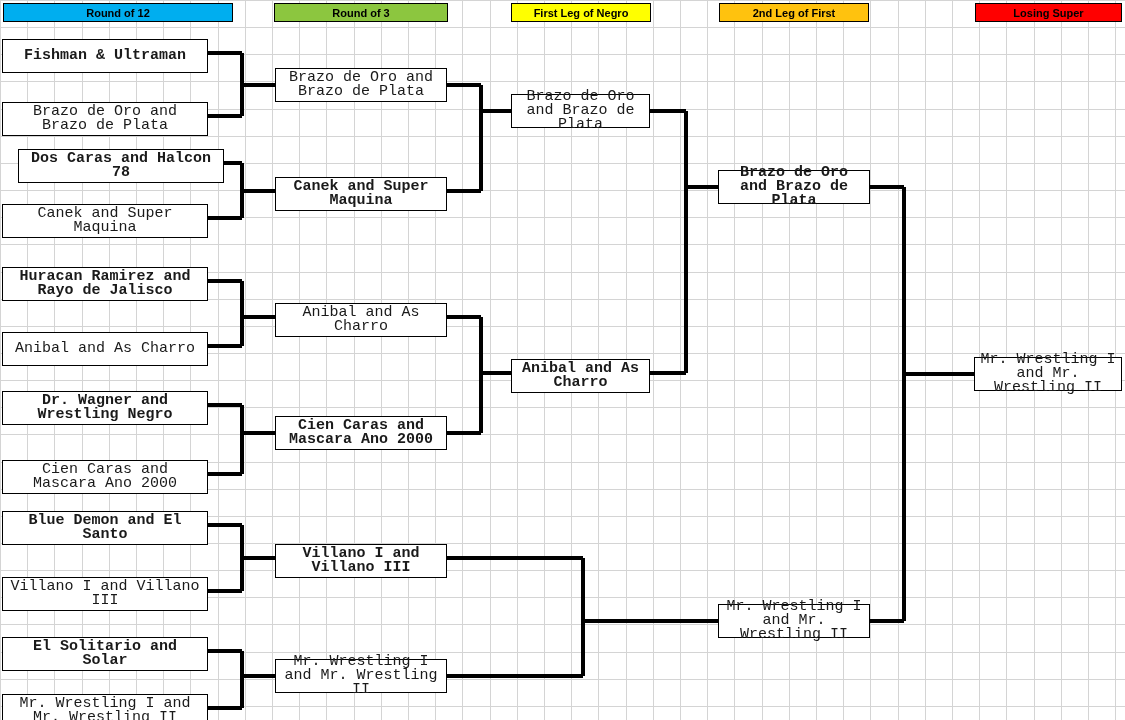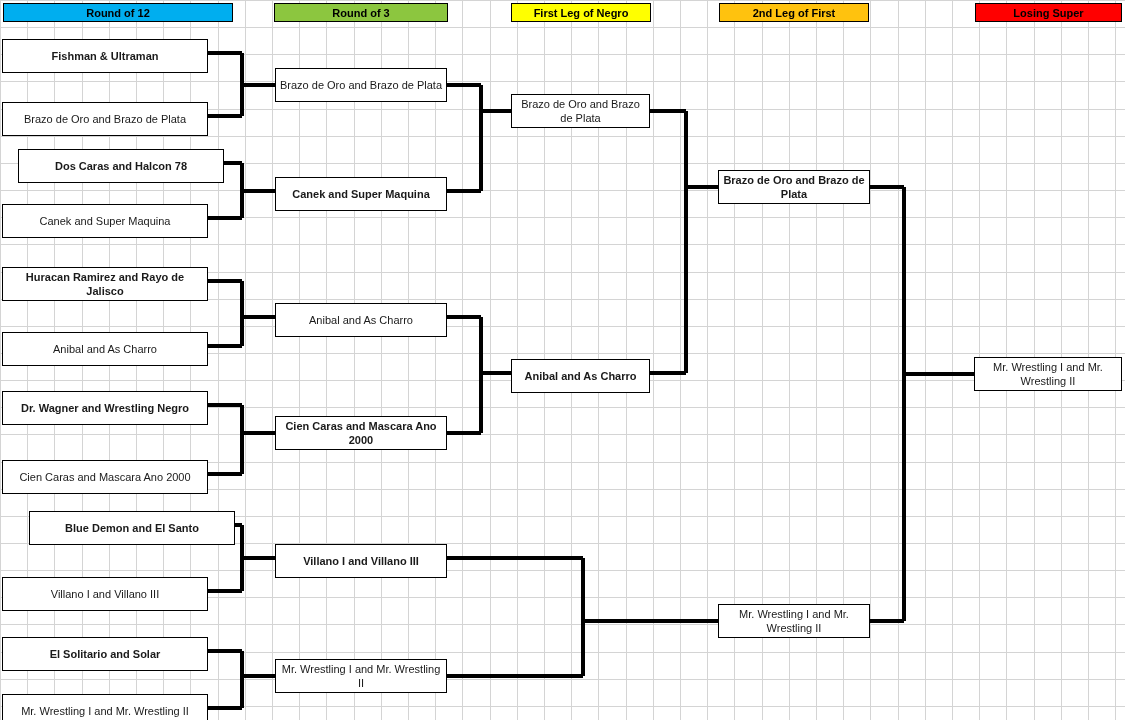--- a/index.html
+++ b/index.html
@@ -19,22 +19,22 @@
     border:1px solid #000;box-sizing:border-box;
     text-align:center;font-size:11px;font-weight:bold;color:#000;
     z-index:5;white-space:nowrap;overflow:hidden;
   }
 
   
   .box{
     position:absolute;box-sizing:border-box;
     border:1px solid #000;background:#ffffff;
     display:flex;align-items:center;justify-content:center;
-    text-align:center;font-size:11px;color:#1a1a1a;
-    line-height:14px;padding:16px 3px;z-index:6;
+    text-align:center;font-size:15px;color:#1a1a1a;
+    line-height:14px;padding:16px 3px;z-index:6;font-family:Liberation Mono, monospace;
   }
   .box.b{font-weight:bold;}
 
   
   .ln{position:absolute;background:#000;z-index:4;}
 </style>
 </head>
 <body>
 
 <div id="grid">
@@ -163,21 +163,21 @@
 <div class="hdr" style="left: 975px; top: 3px; width: 147px; background: rgb(255, 0, 0);">Losing Super</div>
 
 <div class="box b" style="left:2px;top:39px;width:206px;height:28px;">Fishman &amp; Ultraman</div>
 <div class="box" style="left:2px;top:102px;width:206px;height:28px;">Brazo de Oro and Brazo de Plata</div>
 <div class="box b" style="left:18px;top:149px;width:206px;height:28px;">Dos Caras and Halcon 78</div>
 <div class="box" style="left:2px;top:204px;width:206px;height:28px;">Canek and Super Maquina</div>
 <div class="box b" style="left:2px;top:267px;width:206px;height:28px;">Huracan Ramirez and Rayo de Jalisco</div>
 <div class="box" style="left:2px;top:332px;width:206px;height:28px;">Anibal and As Charro</div>
 <div class="box b" style="left:2px;top:391px;width:206px;height:28px;">Dr. Wagner and Wrestling Negro</div>
 <div class="box" style="left:2px;top:460px;width:206px;height:28px;">Cien Caras and Mascara Ano 2000</div>
-<div class="box b" style="left:2px;top:511px;width:206px;height:28px;margin-left:27px;">Blue Demon and El Santo</div>
+<div class="box b" style="left:2px;top:511px;width:206px;height:28px;">Blue Demon and El Santo</div>
 <div class="box" style="left:2px;top:577px;width:206px;height:28px;">Villano I and Villano III</div>
 <div class="box b" style="left:2px;top:637px;width:206px;height:16px;">El Solitario and Solar</div>
 <div class="box" style="left:2px;top:694px;width:206px;height:28px;">Mr. Wrestling I and Mr. Wrestling II</div>
 
 <div class="box" style="left:275px;top:68px;width:172px;height:34px;">Brazo de Oro and Brazo de Plata</div>
 <div class="box b" style="left:275px;top:177px;width:172px;height:28px;">Canek and Super Maquina</div>
 <div class="box" style="left:275px;top:303px;width:172px;height:28px;">Anibal and As Charro</div>
 <div class="box b" style="left:275px;top:416px;width:172px;height:34px;">Cien Caras and Mascara Ano 2000</div>
 <div class="box b" style="left:275px;top:544px;width:172px;height:28px;">Villano I and Villano III</div>
 <div class="box" style="left:275px;top:659px;width:172px;height:34px;">Mr. Wrestling I and Mr. Wrestling II</div>

